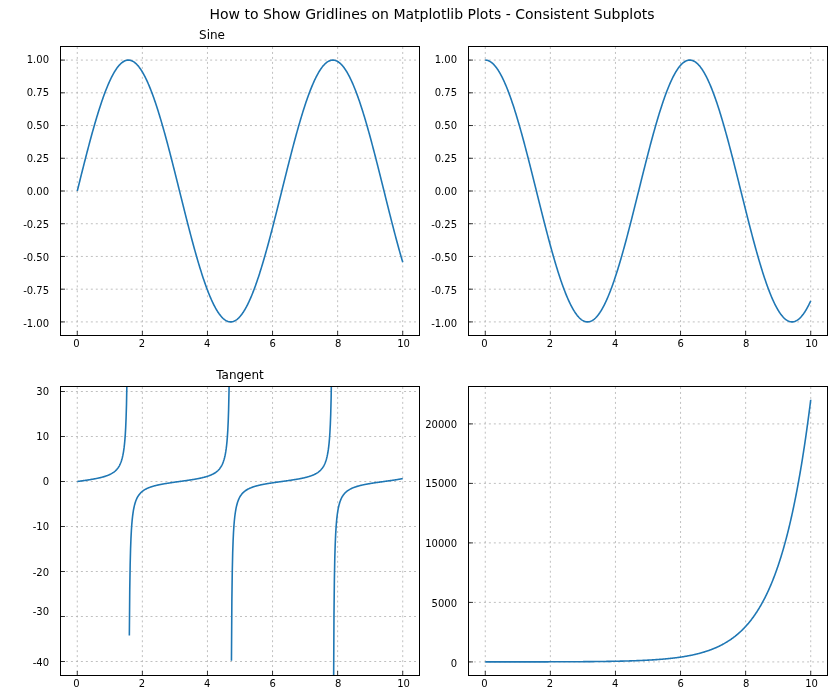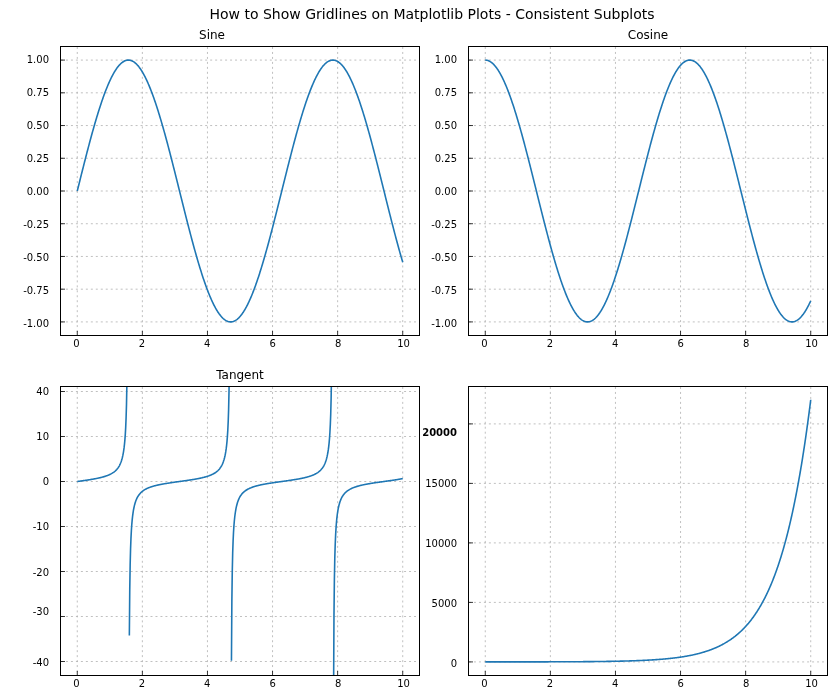--- a/index.html
+++ b/index.html
@@ -132,21 +132,20 @@
         <div class="xtick-label" style="left: 16.3636px;">0</div>
         <div class="xtick-label" style="left: 81.8182px;">2</div>
         <div class="xtick-label" style="left: 147.273px;">4</div>
         <div class="xtick-label" style="left: 212.727px;">6</div>
         <div class="xtick-label" style="left: 278.182px;">8</div>
         <div class="xtick-label" style="left: 343.636px;">10</div>
       </div>
   </div>
 
   <div class="subplot" style="left: 468px; top: 46px; width: 360px; height: 290px;">
-    <div class="axtitle">Cosine</div>
     <div class="axes" style="left: 0px; top: 0px; width: 360px; height: 290px;">
       <svg class="plot-svg" width="100%" height="100%" preserveAspectRatio="none" viewBox="0 0 360 290">
           <g class="grid">
             <line class="gridline" x1="16.363636363636363" x2="16.363636363636363" y1="0" y2="290"></line>
             <line class="tick" x1="16.363636363636363" x2="16.363636363636363" y1="290" y2="286"></line>
             <line class="gridline" x1="81.81818181818181" x2="81.81818181818181" y1="0" y2="290"></line>
             <line class="tick" x1="81.81818181818181" x2="81.81818181818181" y1="290" y2="286"></line>
             <line class="gridline" x1="147.27272727272728" x2="147.27272727272728" y1="0" y2="290"></line>
             <line class="tick" x1="147.27272727272728" x2="147.27272727272728" y1="290" y2="286"></line>
             <line class="gridline" x1="212.72727272727275" x2="212.72727272727275" y1="0" y2="290"></line>
@@ -233,21 +232,21 @@
           <path class="series" d=" M 16.36 95.16 L 16.77 95.10 L 17.18 95.04 L 17.59 94.99 L 18.00 94.93 L 18.41 94.87 L 18.82 94.82 L 19.23 94.76 L 19.64 94.70 L 20.05 94.64 L 20.45 94.59 L 20.86 94.53 L 21.27 94.47 L 21.68 94.41 L 22.09 94.36 L 22.50 94.30 L 22.91 94.24 L 23.32 94.18 L 23.73 94.12 L 24.14 94.06 L 24.55 94.00 L 24.95 93.94 L 25.36 93.88 L 25.77 93.82 L 26.18 93.75 L 26.59 93.69 L 27.00 93.63 L 27.41 93.57 L 27.82 93.50 L 28.23 93.44 L 28.64 93.37 L 29.05 93.31 L 29.45 93.24 L 29.86 93.17 L 30.27 93.11 L 30.68 93.04 L 31.09 92.97 L 31.50 92.90 L 31.91 92.83 L 32.32 92.75 L 32.73 92.68 L 33.14 92.61 L 33.55 92.53 L 33.95 92.46 L 34.36 92.38 L 34.77 92.30 L 35.18 92.22 L 35.59 92.14 L 36.00 92.06 L 36.41 91.97 L 36.82 91.89 L 37.23 91.80 L 37.64 91.71 L 38.05 91.62 L 38.45 91.53 L 38.86 91.44 L 39.27 91.34 L 39.68 91.24 L 40.09 91.14 L 40.50 91.04 L 40.91 90.93 L 41.32 90.83 L 41.73 90.72 L 42.14 90.61 L 42.55 90.49 L 42.95 90.37 L 43.36 90.25 L 43.77 90.13 L 44.18 90.00 L 44.59 89.87 L 45.00 89.73 L 45.41 89.59 L 45.82 89.45 L 46.23 89.30 L 46.64 89.14 L 47.05 88.98 L 47.45 88.82 L 47.86 88.65 L 48.27 88.47 L 48.68 88.29 L 49.09 88.10 L 49.50 87.90 L 49.91 87.70 L 50.32 87.48 L 50.73 87.26 L 51.14 87.02 L 51.55 86.78 L 51.95 86.52 L 52.36 86.25 L 52.77 85.97 L 53.18 85.67 L 53.59 85.36 L 54.00 85.03 L 54.41 84.68 L 54.82 84.31 L 55.23 83.92 L 55.64 83.50 L 56.05 83.06 L 56.45 82.58 L 56.86 82.07 L 57.27 81.52 L 57.68 80.93 L 58.09 80.29 L 58.50 79.59 L 58.91 78.83 L 59.32 78.01 L 59.73 77.09 L 60.14 76.09 L 60.55 74.97 L 60.95 73.72 L 61.36 72.31 L 61.77 70.71 L 62.18 68.88 L 62.59 66.77 L 63.00 64.30 L 63.41 61.36 L 63.82 57.83 L 64.23 53.48 L 64.64 48.00 L 65.05 40.88 L 65.45 31.26 L 65.86 17.52 L 66.27 -3.72 L 66.68 -40.88 L 67.09 -122.70 M 68.73 250.27 L 69.14 203.75 L 69.55 178.67 L 69.95 162.99 L 70.36 152.25 L 70.77 144.43 L 71.18 138.48 L 71.59 133.81 L 72.00 130.03 L 72.41 126.92 L 72.82 124.31 L 73.23 122.09 L 73.64 120.17 L 74.05 118.50 L 74.45 117.04 L 74.86 115.74 L 75.27 114.58 L 75.68 113.54 L 76.09 112.60 L 76.50 111.74 L 76.91 110.96 L 77.32 110.25 L 77.73 109.59 L 78.14 108.98 L 78.55 108.42 L 78.95 107.90 L 79.36 107.41 L 79.77 106.95 L 80.18 106.53 L 80.59 106.13 L 81.00 105.75 L 81.41 105.39 L 81.82 105.06 L 82.23 104.74 L 82.64 104.44 L 83.05 104.15 L 83.45 103.88 L 83.86 103.62 L 84.27 103.37 L 84.68 103.13 L 85.09 102.90 L 85.50 102.69 L 85.91 102.48 L 86.32 102.28 L 86.73 102.08 L 87.14 101.90 L 87.55 101.72 L 87.95 101.55 L 88.36 101.38 L 88.77 101.22 L 89.18 101.07 L 89.59 100.91 L 90.00 100.77 L 90.41 100.63 L 90.82 100.49 L 91.23 100.36 L 91.64 100.23 L 92.05 100.10 L 92.45 99.98 L 92.86 99.86 L 93.27 99.74 L 93.68 99.63 L 94.09 99.52 L 94.50 99.41 L 94.91 99.31 L 95.32 99.20 L 95.73 99.10 L 96.14 99.00 L 96.55 98.91 L 96.95 98.81 L 97.36 98.72 L 97.77 98.63 L 98.18 98.54 L 98.59 98.45 L 99.00 98.37 L 99.41 98.28 L 99.82 98.20 L 100.23 98.12 L 100.64 98.04 L 101.05 97.96 L 101.45 97.88 L 101.86 97.81 L 102.27 97.73 L 102.68 97.66 L 103.09 97.58 L 103.50 97.51 L 103.91 97.44 L 104.32 97.37 L 104.73 97.30 L 105.14 97.23 L 105.55 97.16 L 105.95 97.09 L 106.36 97.03 L 106.77 96.96 L 107.18 96.90 L 107.59 96.83 L 108.00 96.77 L 108.41 96.70 L 108.82 96.64 L 109.23 96.58 L 109.64 96.52 L 110.05 96.45 L 110.45 96.39 L 110.86 96.33 L 111.27 96.27 L 111.68 96.21 L 112.09 96.15 L 112.50 96.09 L 112.91 96.04 L 113.32 95.98 L 113.73 95.92 L 114.14 95.86 L 114.55 95.80 L 114.95 95.74 L 115.36 95.69 L 115.77 95.63 L 116.18 95.57 L 116.59 95.52 L 117.00 95.46 L 117.41 95.40 L 117.82 95.34 L 118.23 95.29 L 118.64 95.23 L 119.05 95.17 L 119.45 95.12 L 119.86 95.06 L 120.27 95.00 L 120.68 94.95 L 121.09 94.89 L 121.50 94.83 L 121.91 94.78 L 122.32 94.72 L 122.73 94.66 L 123.14 94.61 L 123.55 94.55 L 123.95 94.49 L 124.36 94.43 L 124.77 94.37 L 125.18 94.32 L 125.59 94.26 L 126.00 94.20 L 126.41 94.14 L 126.82 94.08 L 127.23 94.02 L 127.64 93.96 L 128.05 93.90 L 128.45 93.84 L 128.86 93.77 L 129.27 93.71 L 129.68 93.65 L 130.09 93.59 L 130.50 93.52 L 130.91 93.46 L 131.32 93.39 L 131.73 93.33 L 132.14 93.26 L 132.55 93.20 L 132.95 93.13 L 133.36 93.06 L 133.77 92.99 L 134.18 92.92 L 134.59 92.85 L 135.00 92.78 L 135.41 92.70 L 135.82 92.63 L 136.23 92.56 L 136.64 92.48 L 137.05 92.40 L 137.45 92.33 L 137.86 92.25 L 138.27 92.17 L 138.68 92.08 L 139.09 92.00 L 139.50 91.92 L 139.91 91.83 L 140.32 91.74 L 140.73 91.65 L 141.14 91.56 L 141.55 91.47 L 141.95 91.37 L 142.36 91.27 L 142.77 91.17 L 143.18 91.07 L 143.59 90.97 L 144.00 90.86 L 144.41 90.75 L 144.82 90.64 L 145.23 90.53 L 145.64 90.41 L 146.05 90.29 L 146.45 90.17 L 146.86 90.04 L 147.27 89.91 L 147.68 89.78 L 148.09 89.64 L 148.50 89.49 L 148.91 89.35 L 149.32 89.19 L 149.73 89.04 L 150.14 88.87 L 150.55 88.71 L 150.95 88.53 L 151.36 88.35 L 151.77 88.16 L 152.18 87.97 L 152.59 87.76 L 153.00 87.55 L 153.41 87.33 L 153.82 87.10 L 154.23 86.86 L 154.64 86.61 L 155.05 86.34 L 155.45 86.07 L 155.86 85.77 L 156.27 85.47 L 156.68 85.14 L 157.09 84.80 L 157.50 84.44 L 157.91 84.05 L 158.32 83.64 L 158.73 83.20 L 159.14 82.74 L 159.55 82.24 L 159.95 81.70 L 160.36 81.13 L 160.77 80.50 L 161.18 79.83 L 161.59 79.09 L 162.00 78.29 L 162.41 77.40 L 162.82 76.43 L 163.23 75.35 L 163.64 74.14 L 164.05 72.79 L 164.45 71.26 L 164.86 69.51 L 165.27 67.50 L 165.68 65.15 L 166.09 62.38 L 166.50 59.06 L 166.91 55.01 L 167.32 49.94 L 167.73 43.44 L 168.14 34.76 L 168.55 22.62 L 168.95 4.40 L 169.36 -25.98 L 169.77 -86.86 M 171.41 275.57 L 171.82 215.58 L 172.23 185.50 L 172.64 167.43 L 173.05 155.37 L 173.45 146.74 L 173.86 140.27 L 174.27 135.22 L 174.68 131.18 L 175.09 127.88 L 175.50 125.12 L 175.91 122.78 L 176.32 120.77 L 176.73 119.02 L 177.14 117.50 L 177.55 116.15 L 177.95 114.94 L 178.36 113.87 L 178.77 112.89 L 179.18 112.01 L 179.59 111.21 L 180.00 110.47 L 180.41 109.80 L 180.82 109.18 L 181.23 108.60 L 181.64 108.06 L 182.05 107.57 L 182.45 107.10 L 182.86 106.66 L 183.27 106.26 L 183.68 105.87 L 184.09 105.51 L 184.50 105.17 L 184.91 104.84 L 185.32 104.53 L 185.73 104.24 L 186.14 103.96 L 186.55 103.70 L 186.95 103.45 L 187.36 103.21 L 187.77 102.98 L 188.18 102.76 L 188.59 102.55 L 189.00 102.34 L 189.41 102.15 L 189.82 101.96 L 190.23 101.78 L 190.64 101.60 L 191.05 101.44 L 191.45 101.27 L 191.86 101.12 L 192.27 100.96 L 192.68 100.82 L 193.09 100.67 L 193.50 100.53 L 193.91 100.40 L 194.32 100.27 L 194.73 100.14 L 195.14 100.02 L 195.55 99.90 L 195.95 99.78 L 196.36 99.67 L 196.77 99.56 L 197.18 99.45 L 197.59 99.34 L 198.00 99.24 L 198.41 99.14 L 198.82 99.04 L 199.23 98.94 L 199.64 98.84 L 200.05 98.75 L 200.45 98.66 L 200.86 98.57 L 201.27 98.48 L 201.68 98.40 L 202.09 98.31 L 202.50 98.23 L 202.91 98.15 L 203.32 98.07 L 203.73 97.99 L 204.14 97.91 L 204.55 97.83 L 204.95 97.75 L 205.36 97.68 L 205.77 97.61 L 206.18 97.53 L 206.59 97.46 L 207.00 97.39 L 207.41 97.32 L 207.82 97.25 L 208.23 97.18 L 208.64 97.12 L 209.05 97.05 L 209.45 96.98 L 209.86 96.92 L 210.27 96.85 L 210.68 96.79 L 211.09 96.72 L 211.50 96.66 L 211.91 96.60 L 212.32 96.54 L 212.73 96.47 L 213.14 96.41 L 213.55 96.35 L 213.95 96.29 L 214.36 96.23 L 214.77 96.17 L 215.18 96.11 L 215.59 96.05 L 216.00 96.00 L 216.41 95.94 L 216.82 95.88 L 217.23 95.82 L 217.64 95.76 L 218.05 95.71 L 218.45 95.65 L 218.86 95.59 L 219.27 95.53 L 219.68 95.48 L 220.09 95.42 L 220.50 95.36 L 220.91 95.31 L 221.32 95.25 L 221.73 95.19 L 222.14 95.14 L 222.55 95.08 L 222.95 95.02 L 223.36 94.97 L 223.77 94.91 L 224.18 94.85 L 224.59 94.80 L 225.00 94.74 L 225.41 94.68 L 225.82 94.62 L 226.23 94.57 L 226.64 94.51 L 227.05 94.45 L 227.45 94.39 L 227.86 94.33 L 228.27 94.28 L 228.68 94.22 L 229.09 94.16 L 229.50 94.10 L 229.91 94.04 L 230.32 93.98 L 230.73 93.92 L 231.14 93.86 L 231.55 93.80 L 231.95 93.73 L 232.36 93.67 L 232.77 93.61 L 233.18 93.54 L 233.59 93.48 L 234.00 93.42 L 234.41 93.35 L 234.82 93.28 L 235.23 93.22 L 235.64 93.15 L 236.05 93.08 L 236.45 93.01 L 236.86 92.94 L 237.27 92.87 L 237.68 92.80 L 238.09 92.73 L 238.50 92.66 L 238.91 92.58 L 239.32 92.51 L 239.73 92.43 L 240.14 92.35 L 240.55 92.27 L 240.95 92.19 L 241.36 92.11 L 241.77 92.03 L 242.18 91.94 L 242.59 91.86 L 243.00 91.77 L 243.41 91.68 L 243.82 91.59 L 244.23 91.50 L 244.64 91.40 L 245.05 91.31 L 245.45 91.21 L 245.86 91.11 L 246.27 91.00 L 246.68 90.90 L 247.09 90.79 L 247.50 90.68 L 247.91 90.57 L 248.32 90.45 L 248.73 90.33 L 249.14 90.21 L 249.55 90.08 L 249.95 89.95 L 250.36 89.82 L 250.77 89.68 L 251.18 89.54 L 251.59 89.40 L 252.00 89.24 L 252.41 89.09 L 252.82 88.93 L 253.23 88.76 L 253.64 88.59 L 254.05 88.41 L 254.45 88.22 L 254.86 88.03 L 255.27 87.83 L 255.68 87.62 L 256.09 87.40 L 256.50 87.18 L 256.91 86.94 L 257.32 86.69 L 257.73 86.43 L 258.14 86.16 L 258.55 85.87 L 258.95 85.57 L 259.36 85.25 L 259.77 84.91 L 260.18 84.56 L 260.59 84.18 L 261.00 83.78 L 261.41 83.35 L 261.82 82.89 L 262.23 82.41 L 262.64 81.88 L 263.05 81.32 L 263.45 80.71 L 263.86 80.05 L 264.27 79.34 L 264.68 78.56 L 265.09 77.70 L 265.50 76.76 L 265.91 75.71 L 266.32 74.55 L 266.73 73.25 L 267.14 71.78 L 267.55 70.11 L 267.95 68.19 L 268.36 65.96 L 268.77 63.34 L 269.18 60.22 L 269.59 56.43 L 270.00 51.74 L 270.41 45.76 L 270.82 37.90 L 271.23 27.10 L 271.64 11.30 L 272.05 -14.02 L 272.45 -61.15 M 274.09 310.71 L 274.50 230.29 L 274.91 193.55 L 275.32 172.50 L 275.73 158.85 L 276.14 149.28 L 276.55 142.20 L 276.95 136.75 L 277.36 132.42 L 277.77 128.89 L 278.18 125.97 L 278.59 123.50 L 279.00 121.39 L 279.41 119.57 L 279.82 117.98 L 280.23 116.57 L 280.64 115.32 L 281.05 114.21 L 281.45 113.20 L 281.86 112.29 L 282.27 111.46 L 282.68 110.71 L 283.09 110.01 L 283.50 109.37 L 283.91 108.78 L 284.32 108.23 L 284.73 107.72 L 285.14 107.25 L 285.55 106.80 L 285.95 106.39 L 286.36 105.99 L 286.77 105.62 L 287.18 105.28 L 287.59 104.95 L 288.00 104.63 L 288.41 104.34 L 288.82 104.05 L 289.23 103.79 L 289.64 103.53 L 290.05 103.29 L 290.45 103.05 L 290.86 102.83 L 291.27 102.61 L 291.68 102.41 L 292.09 102.21 L 292.50 102.02 L 292.91 101.84 L 293.32 101.66 L 293.73 101.49 L 294.14 101.33 L 294.55 101.17 L 294.95 101.01 L 295.36 100.86 L 295.77 100.72 L 296.18 100.58 L 296.59 100.44 L 297.00 100.31 L 297.41 100.18 L 297.82 100.06 L 298.23 99.94 L 298.64 99.82 L 299.05 99.70 L 299.45 99.59 L 299.86 99.48 L 300.27 99.38 L 300.68 99.27 L 301.09 99.17 L 301.50 99.07 L 301.91 98.97 L 302.32 98.88 L 302.73 98.78 L 303.14 98.69 L 303.55 98.60 L 303.95 98.51 L 304.36 98.42 L 304.77 98.34 L 305.18 98.25 L 305.59 98.17 L 306.00 98.09 L 306.41 98.01 L 306.82 97.93 L 307.23 97.86 L 307.64 97.78 L 308.05 97.70 L 308.45 97.63 L 308.86 97.56 L 309.27 97.49 L 309.68 97.41 L 310.09 97.34 L 310.50 97.27 L 310.91 97.21 L 311.32 97.14 L 311.73 97.07 L 312.14 97.00 L 312.55 96.94 L 312.95 96.87 L 313.36 96.81 L 313.77 96.75 L 314.18 96.68 L 314.59 96.62 L 315.00 96.56 L 315.41 96.50 L 315.82 96.43 L 316.23 96.37 L 316.64 96.31 L 317.05 96.25 L 317.45 96.19 L 317.86 96.13 L 318.27 96.07 L 318.68 96.01 L 319.09 95.96 L 319.50 95.90 L 319.91 95.84 L 320.32 95.78 L 320.73 95.72 L 321.14 95.67 L 321.55 95.61 L 321.95 95.55 L 322.36 95.50 L 322.77 95.44 L 323.18 95.38 L 323.59 95.33 L 324.00 95.27 L 324.41 95.21 L 324.82 95.16 L 325.23 95.10 L 325.64 95.04 L 326.05 94.99 L 326.45 94.93 L 326.86 94.87 L 327.27 94.81 L 327.68 94.76 L 328.09 94.70 L 328.50 94.64 L 328.91 94.59 L 329.32 94.53 L 329.73 94.47 L 330.14 94.41 L 330.55 94.35 L 330.95 94.30 L 331.36 94.24 L 331.77 94.18 L 332.18 94.12 L 332.59 94.06 L 333.00 94.00 L 333.41 93.94 L 333.82 93.88 L 334.23 93.82 L 334.64 93.75 L 335.05 93.69 L 335.45 93.63 L 335.86 93.56 L 336.27 93.50 L 336.68 93.44 L 337.09 93.37 L 337.50 93.31 L 337.91 93.24 L 338.32 93.17 L 338.73 93.10 L 339.14 93.04 L 339.55 92.97 L 339.95 92.90 L 340.36 92.82 L 340.77 92.75 L 341.18 92.68 L 341.59 92.61 L 342.00 92.53 L 342.41 92.45 L 342.82 92.38 L 343.23 92.30 L 343.64 92.22"></path>
         </svg>
     </div>
     <div class="yticks" style="left: -55px; top: 0px; width: 50px; height: 290px;">
         <div class="ytick-label" style="top: 276.406px;">-40</div>
         <div class="ytick-label" style="top: 217px; margin-top: 8px;">-30</div>
         <div class="ytick-label" style="top: 185.781px;">-20</div>
         <div class="ytick-label" style="top: 140.469px;">-10</div>
         <div class="ytick-label" style="top: 95.1562px;">0</div>
         <div class="ytick-label" style="top: 49.8438px;">10</div>
-        <div class="ytick-label" style="top: 4.53125px;">40</div>
+        <div class="ytick-label" style="top: 4.53125px;">30</div>
       </div>
     <div class="xticks" style="left: 0px; top: 290px; width: 360px; height: 16px;">
         <div class="xtick-label" style="left: 16.3636px;">0</div>
         <div class="xtick-label" style="left: 81.8182px;">2</div>
         <div class="xtick-label" style="left: 147.273px;">4</div>
         <div class="xtick-label" style="left: 212.727px;">6</div>
         <div class="xtick-label" style="left: 278.182px;">8</div>
         <div class="xtick-label" style="left: 343.636px;">10</div>
       </div>
   </div>
@@ -280,21 +279,21 @@
             <line class="tick" y1="37.14876033057851" y2="37.14876033057851" x1="0" x2="4"></line>
           </g>
           <path class="series" d=" M 16.36 276.81 L 16.77 276.81 L 17.18 276.81 L 17.59 276.81 L 18.00 276.81 L 18.41 276.81 L 18.82 276.81 L 19.23 276.81 L 19.64 276.80 L 20.05 276.80 L 20.45 276.80 L 20.86 276.80 L 21.27 276.80 L 21.68 276.80 L 22.09 276.80 L 22.50 276.80 L 22.91 276.80 L 23.32 276.80 L 23.73 276.80 L 24.14 276.80 L 24.55 276.80 L 24.95 276.80 L 25.36 276.80 L 25.77 276.80 L 26.18 276.80 L 26.59 276.80 L 27.00 276.80 L 27.41 276.80 L 27.82 276.80 L 28.23 276.80 L 28.64 276.80 L 29.05 276.80 L 29.45 276.80 L 29.86 276.80 L 30.27 276.80 L 30.68 276.80 L 31.09 276.80 L 31.50 276.80 L 31.91 276.80 L 32.32 276.80 L 32.73 276.80 L 33.14 276.80 L 33.55 276.80 L 33.95 276.80 L 34.36 276.80 L 34.77 276.80 L 35.18 276.80 L 35.59 276.80 L 36.00 276.80 L 36.41 276.80 L 36.82 276.80 L 37.23 276.80 L 37.64 276.80 L 38.05 276.79 L 38.45 276.79 L 38.86 276.79 L 39.27 276.79 L 39.68 276.79 L 40.09 276.79 L 40.50 276.79 L 40.91 276.79 L 41.32 276.79 L 41.73 276.79 L 42.14 276.79 L 42.55 276.79 L 42.95 276.79 L 43.36 276.79 L 43.77 276.79 L 44.18 276.79 L 44.59 276.79 L 45.00 276.79 L 45.41 276.79 L 45.82 276.79 L 46.23 276.79 L 46.64 276.79 L 47.05 276.79 L 47.45 276.79 L 47.86 276.79 L 48.27 276.79 L 48.68 276.79 L 49.09 276.79 L 49.50 276.79 L 49.91 276.78 L 50.32 276.78 L 50.73 276.78 L 51.14 276.78 L 51.55 276.78 L 51.95 276.78 L 52.36 276.78 L 52.77 276.78 L 53.18 276.78 L 53.59 276.78 L 54.00 276.78 L 54.41 276.78 L 54.82 276.78 L 55.23 276.78 L 55.64 276.78 L 56.05 276.78 L 56.45 276.78 L 56.86 276.78 L 57.27 276.78 L 57.68 276.78 L 58.09 276.78 L 58.50 276.77 L 58.91 276.77 L 59.32 276.77 L 59.73 276.77 L 60.14 276.77 L 60.55 276.77 L 60.95 276.77 L 61.36 276.77 L 61.77 276.77 L 62.18 276.77 L 62.59 276.77 L 63.00 276.77 L 63.41 276.77 L 63.82 276.77 L 64.23 276.77 L 64.64 276.77 L 65.05 276.77 L 65.45 276.76 L 65.86 276.76 L 66.27 276.76 L 66.68 276.76 L 67.09 276.76 L 67.50 276.76 L 67.91 276.76 L 68.32 276.76 L 68.73 276.76 L 69.14 276.76 L 69.55 276.76 L 69.95 276.76 L 70.36 276.76 L 70.77 276.75 L 71.18 276.75 L 71.59 276.75 L 72.00 276.75 L 72.41 276.75 L 72.82 276.75 L 73.23 276.75 L 73.64 276.75 L 74.05 276.75 L 74.45 276.75 L 74.86 276.75 L 75.27 276.75 L 75.68 276.74 L 76.09 276.74 L 76.50 276.74 L 76.91 276.74 L 77.32 276.74 L 77.73 276.74 L 78.14 276.74 L 78.55 276.74 L 78.95 276.74 L 79.36 276.74 L 79.77 276.74 L 80.18 276.73 L 80.59 276.73 L 81.00 276.73 L 81.41 276.73 L 81.82 276.73 L 82.23 276.73 L 82.64 276.73 L 83.05 276.73 L 83.45 276.73 L 83.86 276.72 L 84.27 276.72 L 84.68 276.72 L 85.09 276.72 L 85.50 276.72 L 85.91 276.72 L 86.32 276.72 L 86.73 276.72 L 87.14 276.71 L 87.55 276.71 L 87.95 276.71 L 88.36 276.71 L 88.77 276.71 L 89.18 276.71 L 89.59 276.71 L 90.00 276.70 L 90.41 276.70 L 90.82 276.70 L 91.23 276.70 L 91.64 276.70 L 92.05 276.70 L 92.45 276.70 L 92.86 276.69 L 93.27 276.69 L 93.68 276.69 L 94.09 276.69 L 94.50 276.69 L 94.91 276.69 L 95.32 276.68 L 95.73 276.68 L 96.14 276.68 L 96.55 276.68 L 96.95 276.68 L 97.36 276.68 L 97.77 276.67 L 98.18 276.67 L 98.59 276.67 L 99.00 276.67 L 99.41 276.67 L 99.82 276.66 L 100.23 276.66 L 100.64 276.66 L 101.05 276.66 L 101.45 276.66 L 101.86 276.65 L 102.27 276.65 L 102.68 276.65 L 103.09 276.65 L 103.50 276.65 L 103.91 276.64 L 104.32 276.64 L 104.73 276.64 L 105.14 276.64 L 105.55 276.64 L 105.95 276.63 L 106.36 276.63 L 106.77 276.63 L 107.18 276.63 L 107.59 276.62 L 108.00 276.62 L 108.41 276.62 L 108.82 276.62 L 109.23 276.61 L 109.64 276.61 L 110.05 276.61 L 110.45 276.61 L 110.86 276.60 L 111.27 276.60 L 111.68 276.60 L 112.09 276.59 L 112.50 276.59 L 112.91 276.59 L 113.32 276.59 L 113.73 276.58 L 114.14 276.58 L 114.55 276.58 L 114.95 276.57 L 115.36 276.57 L 115.77 276.57 L 116.18 276.57 L 116.59 276.56 L 117.00 276.56 L 117.41 276.56 L 117.82 276.55 L 118.23 276.55 L 118.64 276.55 L 119.05 276.54 L 119.45 276.54 L 119.86 276.54 L 120.27 276.53 L 120.68 276.53 L 121.09 276.52 L 121.50 276.52 L 121.91 276.52 L 122.32 276.51 L 122.73 276.51 L 123.14 276.51 L 123.55 276.50 L 123.95 276.50 L 124.36 276.49 L 124.77 276.49 L 125.18 276.49 L 125.59 276.48 L 126.00 276.48 L 126.41 276.47 L 126.82 276.47 L 127.23 276.46 L 127.64 276.46 L 128.05 276.45 L 128.45 276.45 L 128.86 276.45 L 129.27 276.44 L 129.68 276.44 L 130.09 276.43 L 130.50 276.43 L 130.91 276.42 L 131.32 276.42 L 131.73 276.41 L 132.14 276.41 L 132.55 276.40 L 132.95 276.40 L 133.36 276.39 L 133.77 276.39 L 134.18 276.38 L 134.59 276.37 L 135.00 276.37 L 135.41 276.36 L 135.82 276.36 L 136.23 276.35 L 136.64 276.35 L 137.05 276.34 L 137.45 276.33 L 137.86 276.33 L 138.27 276.32 L 138.68 276.31 L 139.09 276.31 L 139.50 276.30 L 139.91 276.30 L 140.32 276.29 L 140.73 276.28 L 141.14 276.28 L 141.55 276.27 L 141.95 276.26 L 142.36 276.26 L 142.77 276.25 L 143.18 276.24 L 143.59 276.23 L 144.00 276.23 L 144.41 276.22 L 144.82 276.21 L 145.23 276.20 L 145.64 276.20 L 146.05 276.19 L 146.45 276.18 L 146.86 276.17 L 147.27 276.16 L 147.68 276.16 L 148.09 276.15 L 148.50 276.14 L 148.91 276.13 L 149.32 276.12 L 149.73 276.11 L 150.14 276.10 L 150.55 276.10 L 150.95 276.09 L 151.36 276.08 L 151.77 276.07 L 152.18 276.06 L 152.59 276.05 L 153.00 276.04 L 153.41 276.03 L 153.82 276.02 L 154.23 276.01 L 154.64 276.00 L 155.05 275.99 L 155.45 275.98 L 155.86 275.97 L 156.27 275.96 L 156.68 275.95 L 157.09 275.94 L 157.50 275.92 L 157.91 275.91 L 158.32 275.90 L 158.73 275.89 L 159.14 275.88 L 159.55 275.87 L 159.95 275.85 L 160.36 275.84 L 160.77 275.83 L 161.18 275.82 L 161.59 275.80 L 162.00 275.79 L 162.41 275.78 L 162.82 275.77 L 163.23 275.75 L 163.64 275.74 L 164.05 275.73 L 164.45 275.71 L 164.86 275.70 L 165.27 275.68 L 165.68 275.67 L 166.09 275.66 L 166.50 275.64 L 166.91 275.63 L 167.32 275.61 L 167.73 275.60 L 168.14 275.58 L 168.55 275.56 L 168.95 275.55 L 169.36 275.53 L 169.77 275.52 L 170.18 275.50 L 170.59 275.48 L 171.00 275.47 L 171.41 275.45 L 171.82 275.43 L 172.23 275.42 L 172.64 275.40 L 173.05 275.38 L 173.45 275.36 L 173.86 275.34 L 174.27 275.33 L 174.68 275.31 L 175.09 275.29 L 175.50 275.27 L 175.91 275.25 L 176.32 275.23 L 176.73 275.21 L 177.14 275.19 L 177.55 275.17 L 177.95 275.15 L 178.36 275.13 L 178.77 275.11 L 179.18 275.08 L 179.59 275.06 L 180.00 275.04 L 180.41 275.02 L 180.82 274.99 L 181.23 274.97 L 181.64 274.95 L 182.05 274.92 L 182.45 274.90 L 182.86 274.88 L 183.27 274.85 L 183.68 274.83 L 184.09 274.80 L 184.50 274.78 L 184.91 274.75 L 185.32 274.73 L 185.73 274.70 L 186.14 274.67 L 186.55 274.65 L 186.95 274.62 L 187.36 274.59 L 187.77 274.56 L 188.18 274.53 L 188.59 274.51 L 189.00 274.48 L 189.41 274.45 L 189.82 274.42 L 190.23 274.39 L 190.64 274.36 L 191.05 274.33 L 191.45 274.29 L 191.86 274.26 L 192.27 274.23 L 192.68 274.20 L 193.09 274.16 L 193.50 274.13 L 193.91 274.10 L 194.32 274.06 L 194.73 274.03 L 195.14 273.99 L 195.55 273.96 L 195.95 273.92 L 196.36 273.89 L 196.77 273.85 L 197.18 273.81 L 197.59 273.77 L 198.00 273.74 L 198.41 273.70 L 198.82 273.66 L 199.23 273.62 L 199.64 273.58 L 200.05 273.54 L 200.45 273.50 L 200.86 273.45 L 201.27 273.41 L 201.68 273.37 L 202.09 273.33 L 202.50 273.28 L 202.91 273.24 L 203.32 273.19 L 203.73 273.15 L 204.14 273.10 L 204.55 273.05 L 204.95 273.01 L 205.36 272.96 L 205.77 272.91 L 206.18 272.86 L 206.59 272.81 L 207.00 272.76 L 207.41 272.71 L 207.82 272.66 L 208.23 272.60 L 208.64 272.55 L 209.05 272.50 L 209.45 272.44 L 209.86 272.39 L 210.27 272.33 L 210.68 272.28 L 211.09 272.22 L 211.50 272.16 L 211.91 272.10 L 212.32 272.04 L 212.73 271.98 L 213.14 271.92 L 213.55 271.86 L 213.95 271.80 L 214.36 271.74 L 214.77 271.67 L 215.18 271.61 L 215.59 271.54 L 216.00 271.48 L 216.41 271.41 L 216.82 271.34 L 217.23 271.27 L 217.64 271.20 L 218.05 271.13 L 218.45 271.06 L 218.86 270.99 L 219.27 270.91 L 219.68 270.84 L 220.09 270.76 L 220.50 270.69 L 220.91 270.61 L 221.32 270.53 L 221.73 270.45 L 222.14 270.37 L 222.55 270.29 L 222.95 270.21 L 223.36 270.13 L 223.77 270.04 L 224.18 269.96 L 224.59 269.87 L 225.00 269.78 L 225.41 269.70 L 225.82 269.61 L 226.23 269.52 L 226.64 269.42 L 227.05 269.33 L 227.45 269.24 L 227.86 269.14 L 228.27 269.04 L 228.68 268.95 L 229.09 268.85 L 229.50 268.75 L 229.91 268.65 L 230.32 268.54 L 230.73 268.44 L 231.14 268.33 L 231.55 268.23 L 231.95 268.12 L 232.36 268.01 L 232.77 267.90 L 233.18 267.79 L 233.59 267.67 L 234.00 267.56 L 234.41 267.44 L 234.82 267.32 L 235.23 267.20 L 235.64 267.08 L 236.05 266.96 L 236.45 266.84 L 236.86 266.71 L 237.27 266.58 L 237.68 266.45 L 238.09 266.32 L 238.50 266.19 L 238.91 266.06 L 239.32 265.92 L 239.73 265.79 L 240.14 265.65 L 240.55 265.51 L 240.95 265.36 L 241.36 265.22 L 241.77 265.07 L 242.18 264.93 L 242.59 264.78 L 243.00 264.63 L 243.41 264.47 L 243.82 264.32 L 244.23 264.16 L 244.64 264.00 L 245.05 263.84 L 245.45 263.68 L 245.86 263.51 L 246.27 263.34 L 246.68 263.17 L 247.09 263.00 L 247.50 262.83 L 247.91 262.65 L 248.32 262.48 L 248.73 262.29 L 249.14 262.11 L 249.55 261.93 L 249.95 261.74 L 250.36 261.55 L 250.77 261.36 L 251.18 261.16 L 251.59 260.97 L 252.00 260.77 L 252.41 260.57 L 252.82 260.36 L 253.23 260.15 L 253.64 259.94 L 254.05 259.73 L 254.45 259.52 L 254.86 259.30 L 255.27 259.08 L 255.68 258.86 L 256.09 258.63 L 256.50 258.40 L 256.91 258.17 L 257.32 257.93 L 257.73 257.70 L 258.14 257.46 L 258.55 257.21 L 258.95 256.97 L 259.36 256.72 L 259.77 256.46 L 260.18 256.21 L 260.59 255.95 L 261.00 255.69 L 261.41 255.42 L 261.82 255.15 L 262.23 254.88 L 262.64 254.60 L 263.05 254.32 L 263.45 254.04 L 263.86 253.75 L 264.27 253.46 L 264.68 253.17 L 265.09 252.87 L 265.50 252.57 L 265.91 252.27 L 266.32 251.96 L 266.73 251.65 L 267.14 251.33 L 267.55 251.01 L 267.95 250.68 L 268.36 250.35 L 268.77 250.02 L 269.18 249.68 L 269.59 249.34 L 270.00 249.00 L 270.41 248.65 L 270.82 248.29 L 271.23 247.93 L 271.64 247.57 L 272.05 247.20 L 272.45 246.83 L 272.86 246.45 L 273.27 246.07 L 273.68 245.69 L 274.09 245.29 L 274.50 244.90 L 274.91 244.50 L 275.32 244.09 L 275.73 243.68 L 276.14 243.26 L 276.55 242.84 L 276.95 242.41 L 277.36 241.98 L 277.77 241.54 L 278.18 241.10 L 278.59 240.65 L 279.00 240.19 L 279.41 239.73 L 279.82 239.26 L 280.23 238.79 L 280.64 238.31 L 281.05 237.83 L 281.45 237.34 L 281.86 236.84 L 282.27 236.34 L 282.68 235.83 L 283.09 235.31 L 283.50 234.79 L 283.91 234.26 L 284.32 233.73 L 284.73 233.19 L 285.14 232.64 L 285.55 232.08 L 285.95 231.52 L 286.36 230.95 L 286.77 230.37 L 287.18 229.79 L 287.59 229.20 L 288.00 228.60 L 288.41 227.99 L 288.82 227.38 L 289.23 226.76 L 289.64 226.13 L 290.05 225.49 L 290.45 224.84 L 290.86 224.19 L 291.27 223.53 L 291.68 222.86 L 292.09 222.18 L 292.50 221.49 L 292.91 220.79 L 293.32 220.09 L 293.73 219.38 L 294.14 218.65 L 294.55 217.92 L 294.95 217.18 L 295.36 216.43 L 295.77 215.67 L 296.18 214.90 L 296.59 214.12 L 297.00 213.34 L 297.41 212.54 L 297.82 211.73 L 298.23 210.91 L 298.64 210.08 L 299.05 209.24 L 299.45 208.39 L 299.86 207.53 L 300.27 206.66 L 300.68 205.78 L 301.09 204.88 L 301.50 203.98 L 301.91 203.06 L 302.32 202.13 L 302.73 201.19 L 303.14 200.24 L 303.55 199.28 L 303.95 198.30 L 304.36 197.32 L 304.77 196.32 L 305.18 195.30 L 305.59 194.28 L 306.00 193.24 L 306.41 192.19 L 306.82 191.13 L 307.23 190.05 L 307.64 188.96 L 308.05 187.85 L 308.45 186.73 L 308.86 185.60 L 309.27 184.45 L 309.68 183.29 L 310.09 182.11 L 310.50 180.92 L 310.91 179.72 L 311.32 178.49 L 311.73 177.26 L 312.14 176.00 L 312.55 174.74 L 312.95 173.45 L 313.36 172.15 L 313.77 170.84 L 314.18 169.50 L 314.59 168.15 L 315.00 166.79 L 315.41 165.40 L 315.82 164.00 L 316.23 162.58 L 316.64 161.14 L 317.05 159.69 L 317.45 158.22 L 317.86 156.72 L 318.27 155.21 L 318.68 153.68 L 319.09 152.14 L 319.50 150.57 L 319.91 148.98 L 320.32 147.37 L 320.73 145.74 L 321.14 144.09 L 321.55 142.42 L 321.95 140.73 L 322.36 139.02 L 322.77 137.29 L 323.18 135.53 L 323.59 133.76 L 324.00 131.96 L 324.41 130.14 L 324.82 128.29 L 325.23 126.42 L 325.64 124.53 L 326.05 122.61 L 326.45 120.68 L 326.86 118.71 L 327.27 116.72 L 327.68 114.71 L 328.09 112.67 L 328.50 110.60 L 328.91 108.51 L 329.32 106.40 L 329.73 104.25 L 330.14 102.08 L 330.55 99.88 L 330.95 97.66 L 331.36 95.41 L 331.77 93.12 L 332.18 90.81 L 332.59 88.47 L 333.00 86.10 L 333.41 83.71 L 333.82 81.28 L 334.23 78.82 L 334.64 76.33 L 335.05 73.80 L 335.45 71.25 L 335.86 68.67 L 336.27 66.05 L 336.68 63.40 L 337.09 60.71 L 337.50 57.99 L 337.91 55.24 L 338.32 52.45 L 338.73 49.63 L 339.14 46.77 L 339.55 43.88 L 339.95 40.95 L 340.36 37.98 L 340.77 34.98 L 341.18 31.94 L 341.59 28.86 L 342.00 25.74 L 342.41 22.58 L 342.82 19.38 L 343.23 16.14 L 343.64 12.86"></path>
         </svg>
     </div>
     <div class="yticks" style="left: -55px; top: 0px; width: 50px; height: 290px;">
         <div class="ytick-label" style="top: 276.818px;">0</div>
         <div class="ytick-label" style="top: 216.901px; margin-left: 48px;">5000</div>
         <div class="ytick-label" style="top: 156.983px;">10000</div>
         <div class="ytick-label" style="top: 97.0661px;">15000</div>
-        <div class="ytick-label" style="top: 46px; font-weight: bold;">20000</div>
+        <div class="ytick-label" style="top: 38px;">20000</div>
       </div>
     <div class="xticks" style="left: 0px; top: 290px; width: 360px; height: 16px;">
         <div class="xtick-label" style="left: 16.3636px;">0</div>
         <div class="xtick-label" style="left: 81.8182px;">2</div>
         <div class="xtick-label" style="left: 147.273px;">4</div>
         <div class="xtick-label" style="left: 212.727px;">6</div>
         <div class="xtick-label" style="left: 278.182px;">8</div>
         <div class="xtick-label" style="left: 343.636px;">10</div>
       </div>
   </div>

